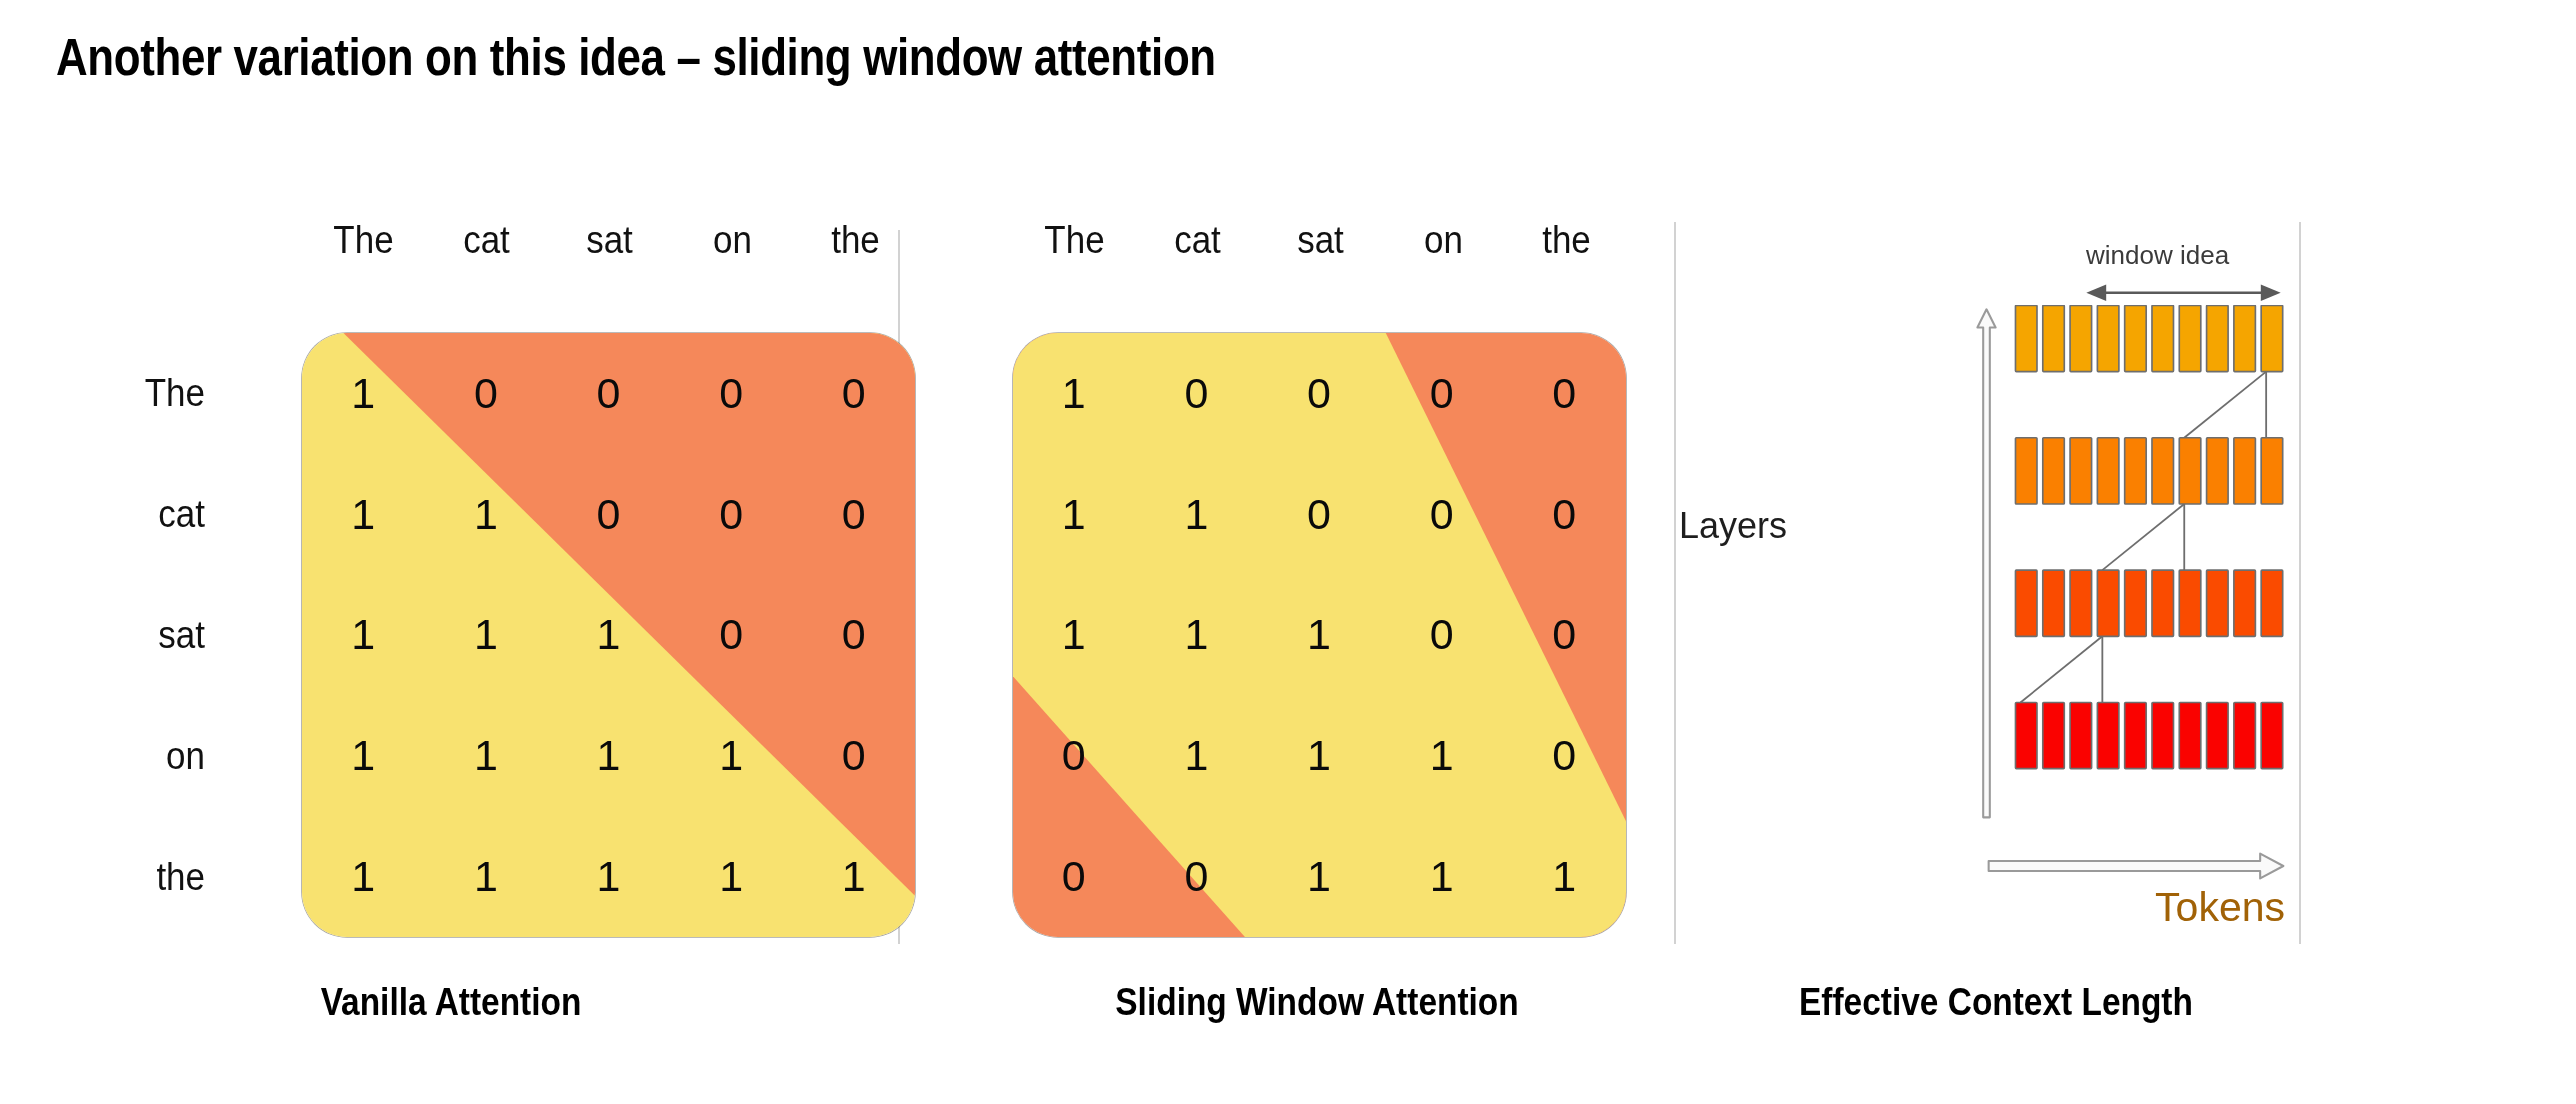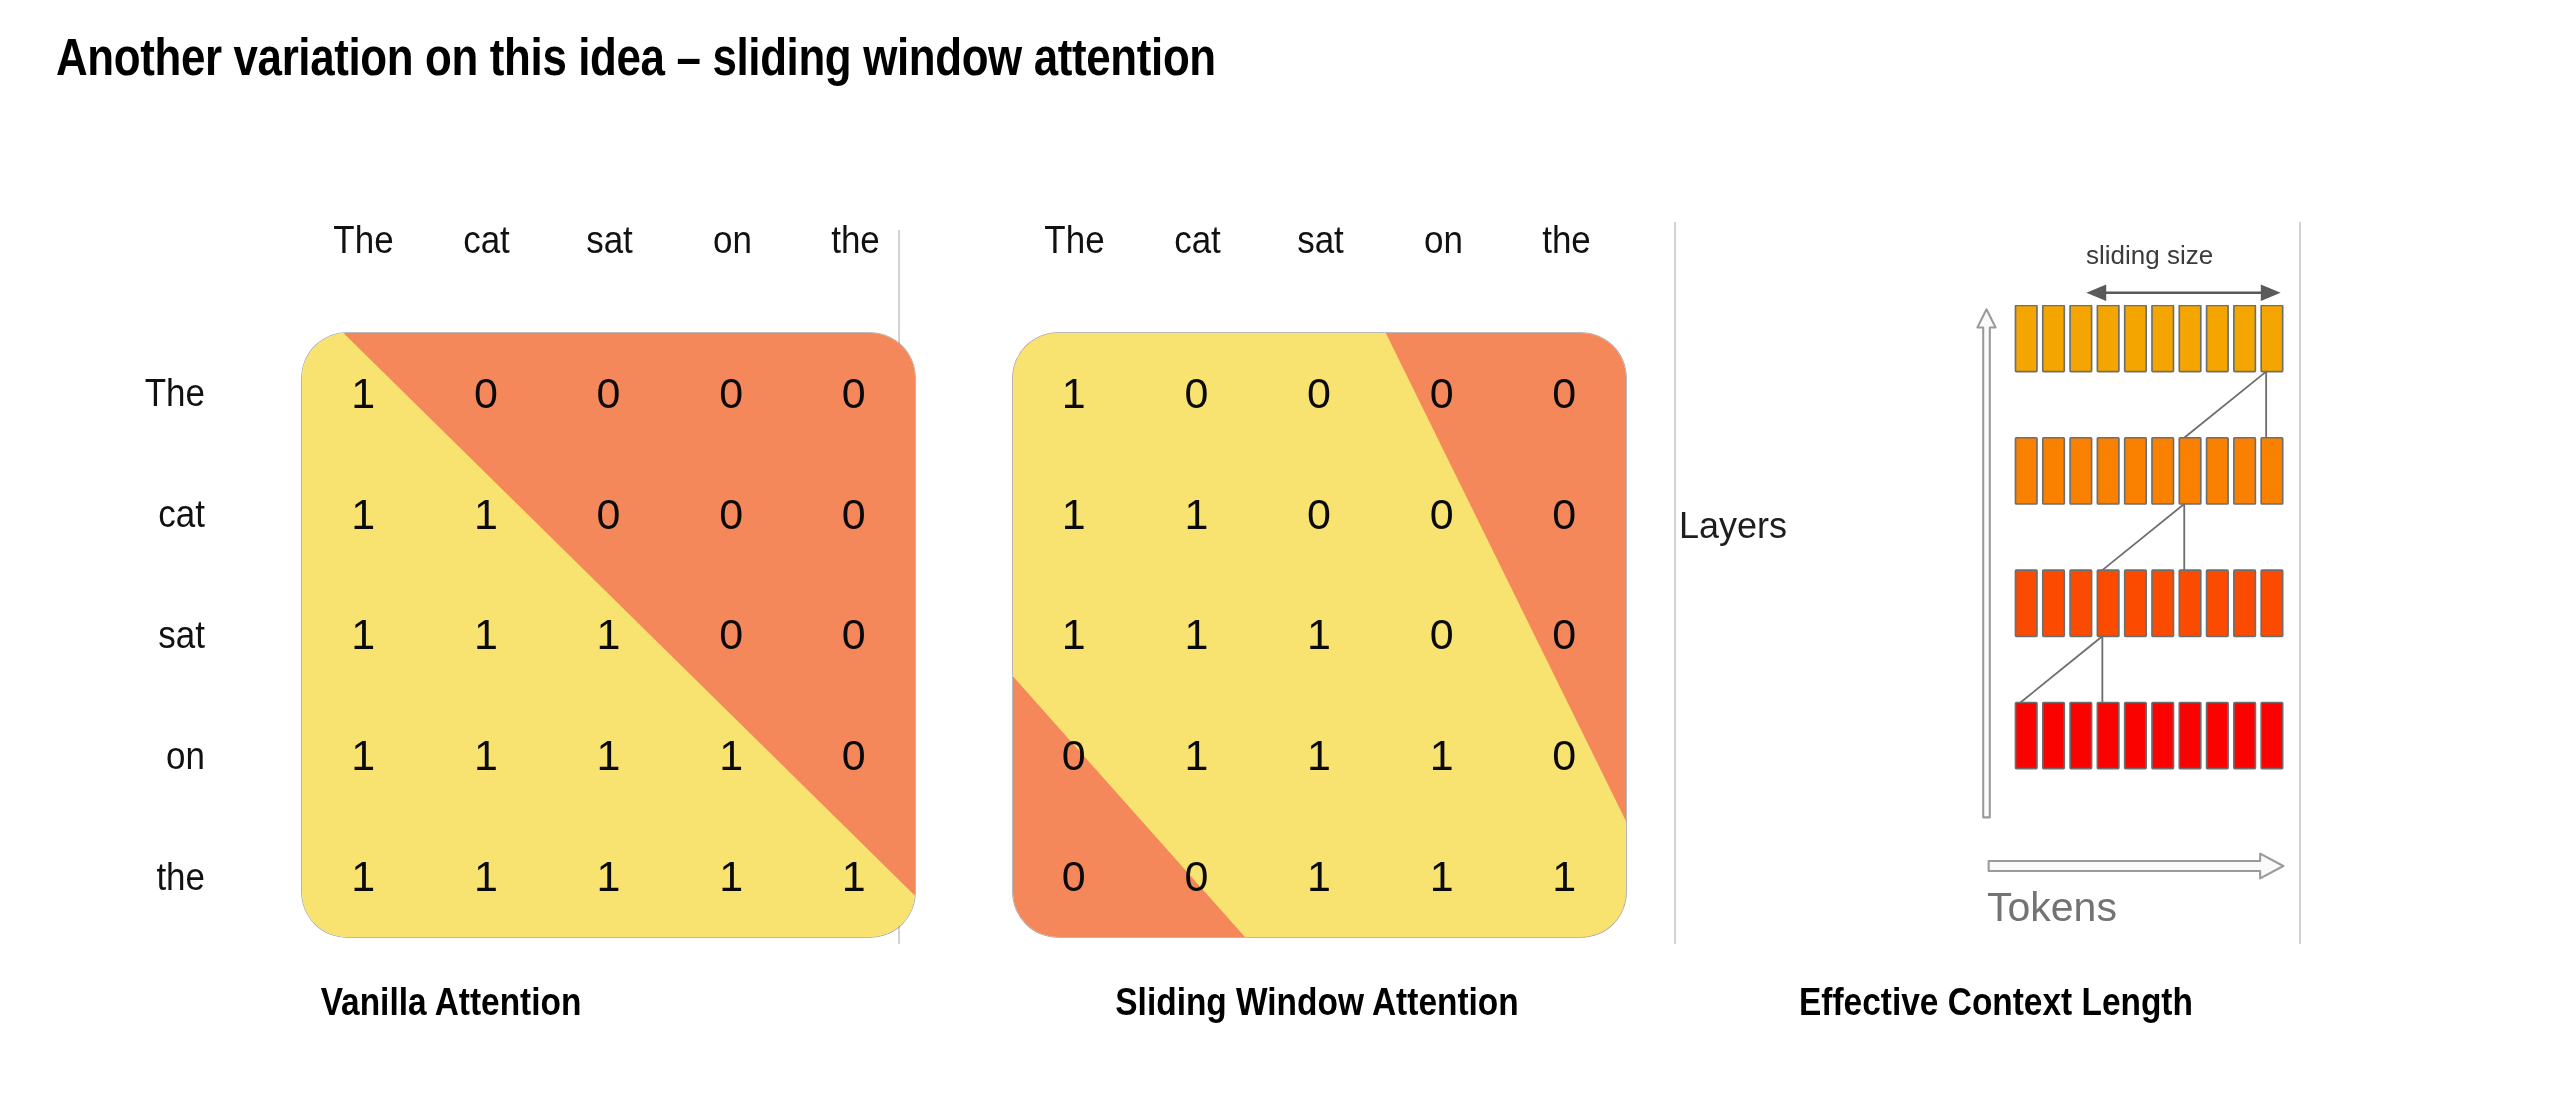--- a/index.html
+++ b/index.html
@@ -152,23 +152,23 @@
 
   #tokens-arrow{
     position:absolute;
     left:313px; top:629px;
     width:298px; height:30px;
   }
   #tokens-label{
     position:absolute;
     left:313px; top:662px;
     width:298px;
-    text-align:left;
+    text-align:right;
     font-size:41px;
-    color:#737373;
+    color:#a16207;
   }
 </style>
 </head>
 <body>
 
 <div id="slide-title">Another variation on this idea – sliding window attention</div>
 
 <div class="divider" id="divider-1"></div>
 <div class="divider" id="divider-2"></div>
 <div class="divider" id="divider-3"></div>
@@ -278,21 +278,21 @@
       <div class="cell">0</div>
       <div class="cell">1</div>
       <div class="cell">1</div>
       <div class="cell">1</div>
     </div>
   </div>
 </div>
 
 <div id="panel-context">
 
-  <div id="window-size-label">sliding size</div>
+  <div id="window-size-label">window idea</div>
 
   <div id="window-size-arrow">
     <svg viewBox="0 0 235 26" width="195" height="21.5">
       <line x1="18" y1="13" x2="217" y2="13" stroke="#5A5A5A" stroke-width="3"></line>
       <polygon points="0,13 24,3 24,23" fill="#5A5A5A"></polygon>
       <polygon points="235,13 211,3 211,23" fill="#5A5A5A"></polygon>
     </svg>
   </div>
 
   <div id="layers-label">Layers</div>

